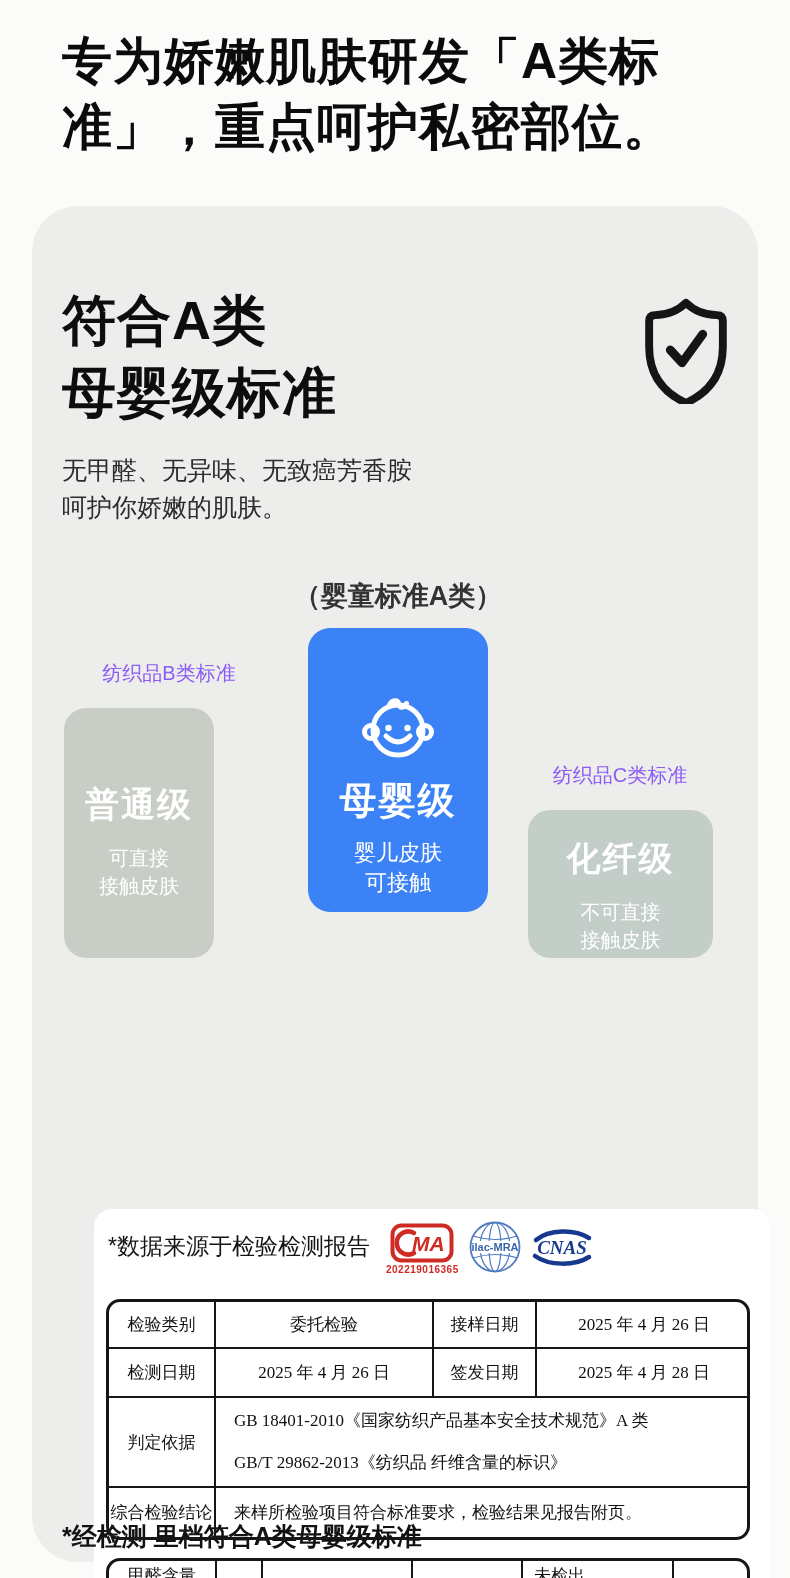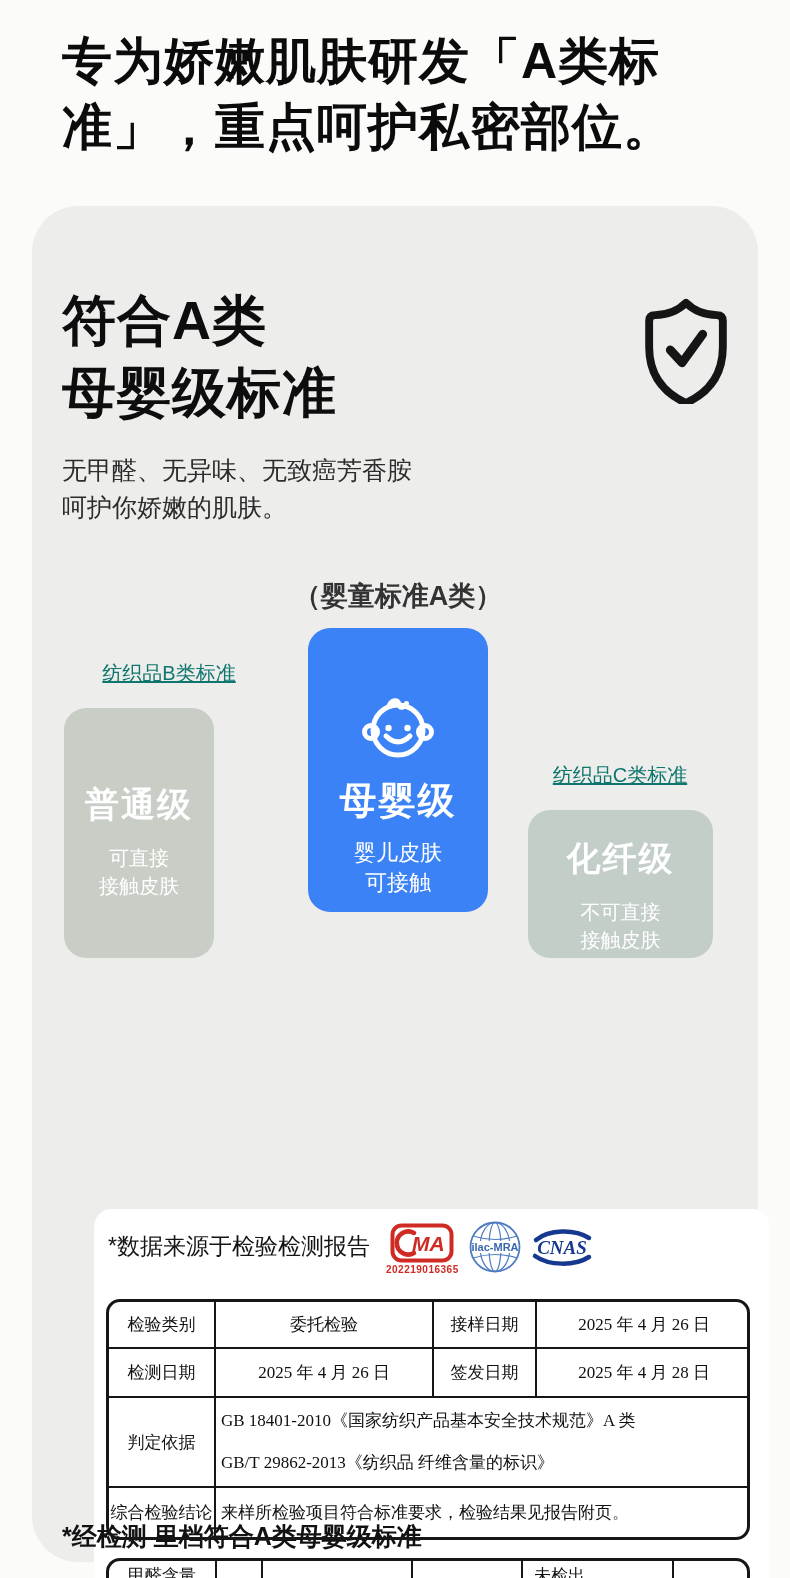--- a/index.html
+++ b/index.html
@@ -14,21 +14,21 @@
   
   .gray-card{left:32px;top:206px;width:726px;height:1356px;background:#ededeb;border-radius:46px;}
 
   .sec-heading{left:30px;top:78px;font-size:54px;line-height:72px;font-weight:900;color:#0d0d0d;letter-spacing:1px;}
   .sec-sub{left:30px;top:246px;font-size:25px;line-height:37px;color:#2c2c2c;font-weight:500;}
 
   .shield-wrap{left:604px;top:86px;width:100px;height:112px;}
 
   
   .chart-title{left:186px;top:372px;width:360px;text-align:center;font-size:27px;font-weight:600;color:#333;}
-  .bar-label{width:200px;text-align:center;font-size:20px;font-weight:500;color:#0f766e;text-decoration:underline;}
+  .bar-label{width:200px;text-align:center;font-size:20px;font-weight:500;color:#8b5cf6;}
   .lbl-b{left:37px;top:454px;}
   .lbl-c{left:488px;top:556px;}
   .bar{border-radius:22px;color:#fff;text-align:center;box-sizing:border-box;}
   .bar-b{left:32px;top:502px;width:150px;height:250px;background:#c8cdc6;padding-top:74px;}
   .bar-a{left:276px;top:422px;width:180px;height:284px;background:#3b82f6;padding-top:56px;}
   .bar-c{left:496px;top:604px;width:185px;height:148px;background:#c3cec8;padding-top:26px;}
   .bar-name{font-size:34px;font-weight:800;letter-spacing:2px;}
   .bar-a .bar-name{font-size:37px;}
   .bar-desc{font-size:20px;line-height:28px;font-weight:500;margin-top:16px;white-space:pre-line;}
   .bar-a .bar-desc{font-size:22px;line-height:30px;margin-top:12px;}
@@ -43,21 +43,21 @@
            font-family:"Liberation Sans",sans-serif;}
 
   
   .rtable{box-sizing:border-box;border:3px solid #161616;border-radius:14px;background:transparent;
           font-family:"Liberation Serif","DejaVu Serif",serif;color:#101010;z-index:2;}
   .trow{display:grid;border-bottom:2px solid #161616;}
   .trow:last-child{border-bottom:none;}
   .tcell{border-right:2px solid #161616;display:flex;align-items:center;justify-content:center;
          font-size:17px;text-align:center;box-sizing:border-box;white-space:pre-line;}
   .tcell:last-child{border-right:none;}
-  .tcell.left{justify-content:flex-start;text-align:left;padding-left:5px;}
+  .tcell.left{justify-content:flex-start;text-align:left;padding-left:18px;}
   .t1{left:12px;top:90px;width:644px;}
   .t1 .r12{grid-template-columns:107px 218px 103px 214px;height:45px;}
   .t1 .r2h{height:47px;}
   .t1 .r3{grid-template-columns:107px 535px;height:88px;}
   .t1 .r4{grid-template-columns:107px 535px;height:49px;}
   .t1 .basis{line-height:42px;font-size:17px;}
   .t2{left:12px;top:349px;width:644px;}
   .t2 .row{grid-template-columns:108px 46px 150px 110px 151px 77px;}
   .t2 .h1{height:52px;}
   .t2 .std{font-size:16px;}

